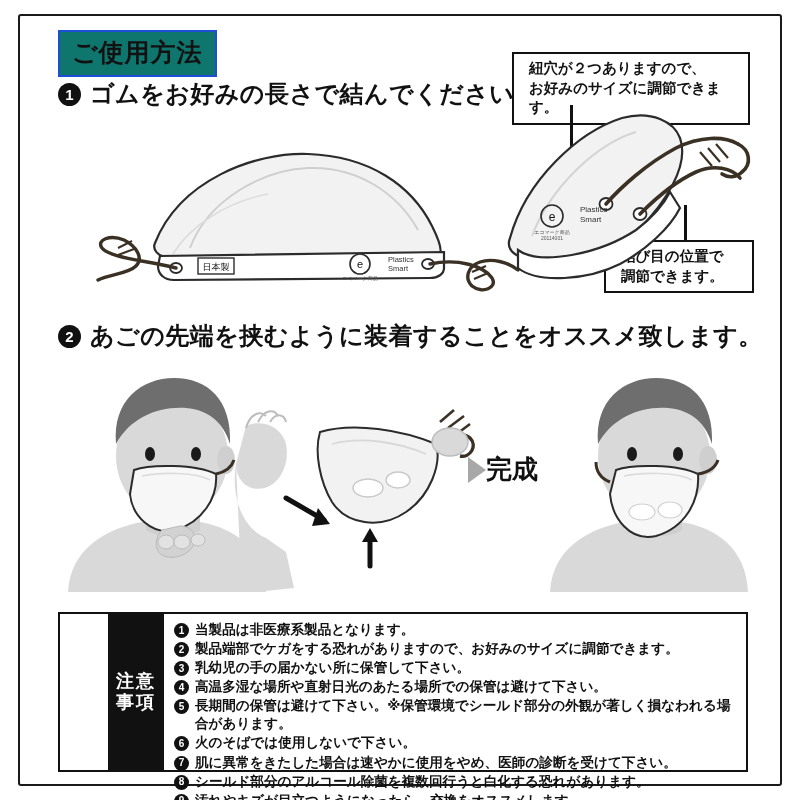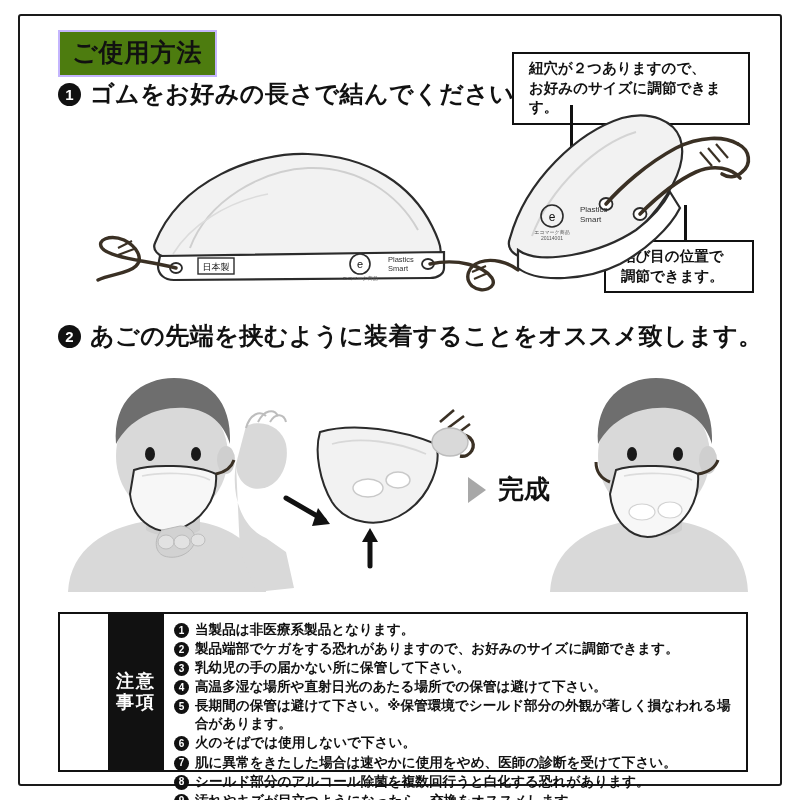--- a/index.html
+++ b/index.html
@@ -26,27 +26,27 @@
     border: 2px solid #1a1a1a;
     border-radius: 3px;
     box-sizing: border-box;
   }
 
   
   .title-box {
     position: absolute;
     left: 58px;
     top: 30px;
-    border: 2px solid #c4b5fd;
+    border: 2px solid #1d4ed8;
     padding: 4px 12px 6px 12px;
     font-size: 25px;
     font-weight: bold;
     color: #111;
     letter-spacing: 1px;
-    background: #4d7c0f;
+    background: #0f766e;
     text-align: right;
   }
 
   
   .step-row {
     position: absolute;
     display: flex;
     align-items: center;
     gap: 9px;
   }
@@ -104,22 +104,20 @@
   #illus-step1 { left: 40px; top: 108px; width: 720px; height: 190px; }
   #illus-step2 { left: 50px; top: 352px; width: 710px; height: 240px; }
 
   
   #done-group {
     position: absolute;
     left: 468px;
     top: 452px;
     display: flex;
     align-items: center;
-    gap: 12px;
-    margin-top: 20px;
   }
   .arrow-right {
     width: 0; height: 0;
     border-top: 13px solid transparent;
     border-bottom: 13px solid transparent;
     border-left: 18px solid #a8a8a8;
   }
   .done-text {
     font-size: 26px;
     font-weight: bold;

